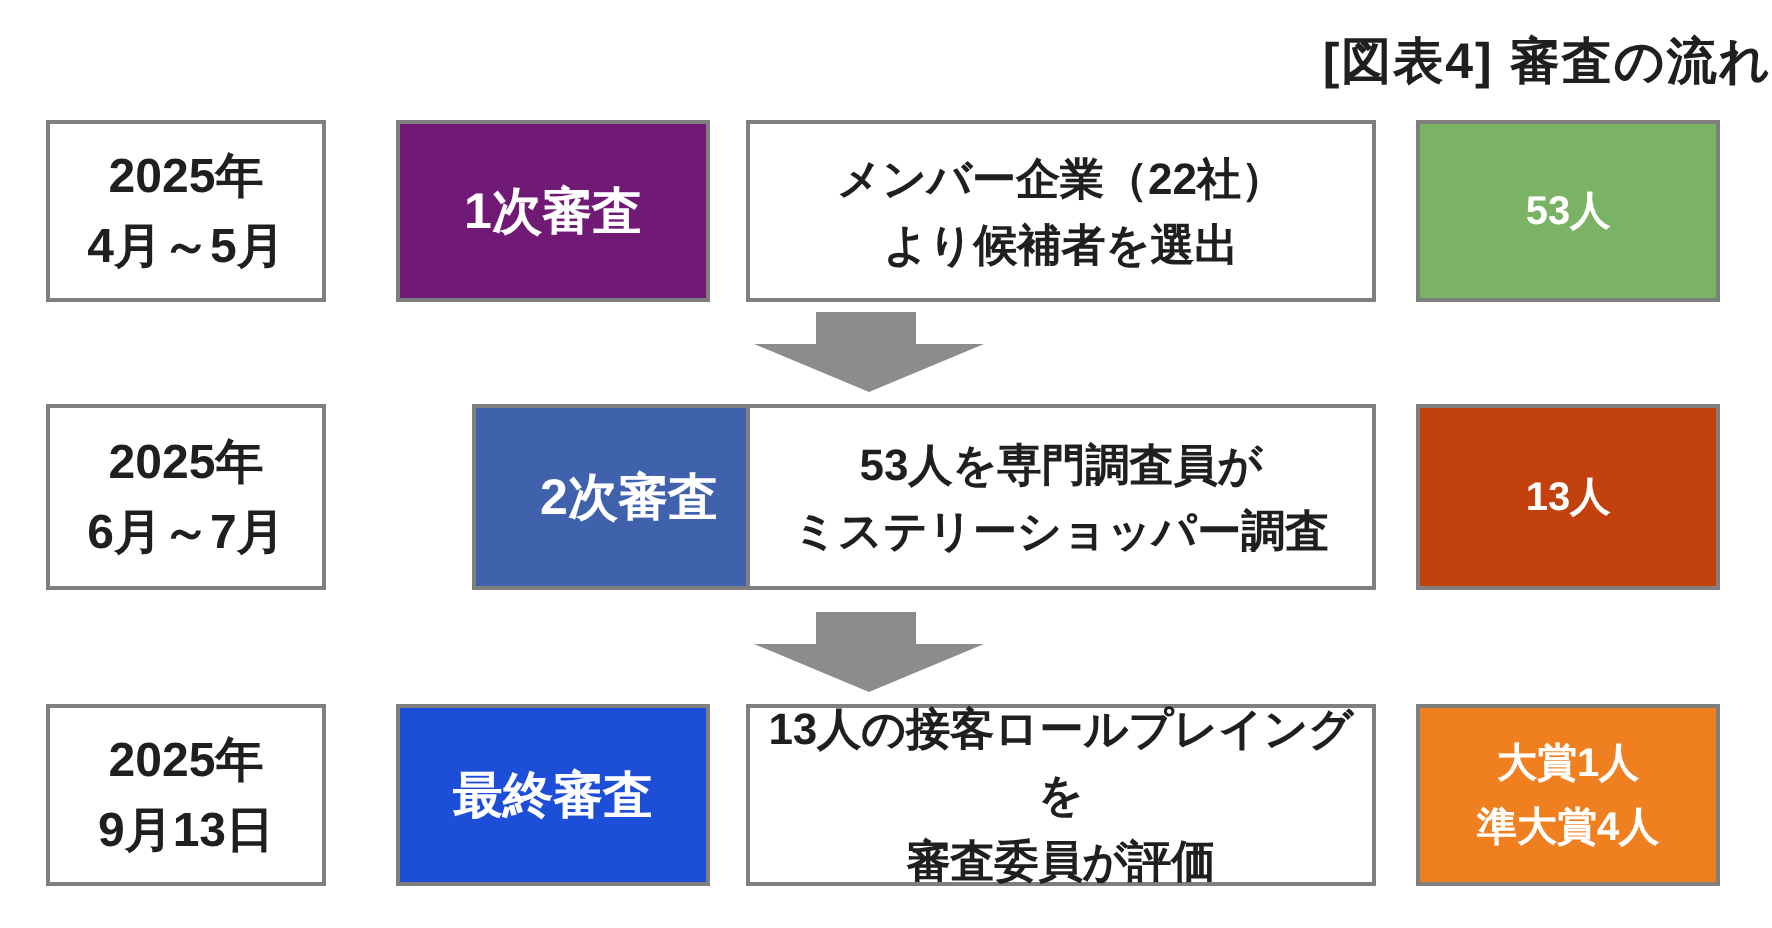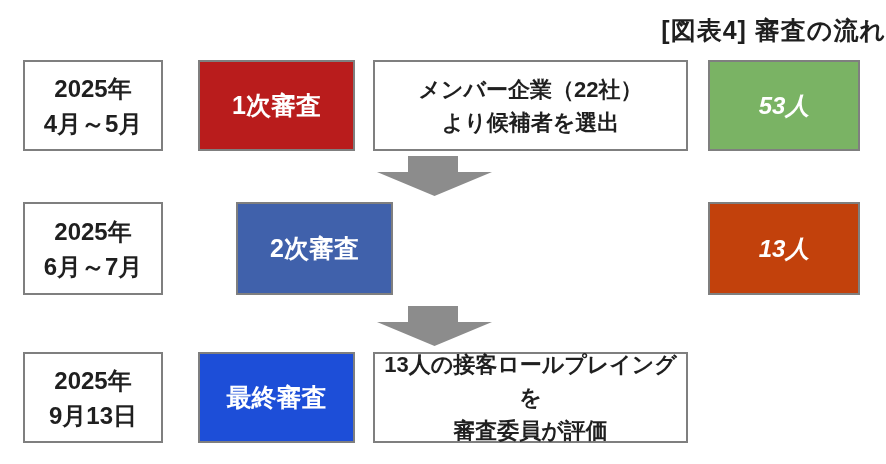--- a/index.html
+++ b/index.html
@@ -30,21 +30,21 @@
     display: flex;
     align-items: center;
     justify-content: center;
     text-align: center;
     white-space: pre-line;
     background: #ffffff;
   }
   .col-date   { left: 23px;  width: 140px; font-size: 24px; line-height: 35px; }
   .col-stage  { left: 198px; width: 157px; font-size: 25px; color: #ffffff; }
   .col-desc   { left: 373px; width: 315px; font-size: 22px; line-height: 33px; }
-  .col-result { left: 708px; width: 152px; font-size: 24px; line-height: 32px; color: #ffffff; font-style: italic; }
+  .col-result { left: 708px; width: 152px; font-size: 20px; line-height: 32px; color: #ffffff; }
   .row-1 { top: 60px; }
   .row-2 { top: 202px; height: 93px; }
   .row-3 { top: 352px; }
   .arrow {
     position: absolute;
     left: 377px;
     width: 116px;
     height: 40px;
   }
   .arrow-1 { top: 156px; }
@@ -54,41 +54,45 @@
 </style>
 </head>
 <body>
 
 <div class="page">
 
   <div class="title">[図表4] 審査の流れ</div>
 
   <div class="box col-date row-1">2025年
 4月～5月</div>
-  <div class="box col-stage row-1" style="background-color: #b91c1c;">1次審査</div>
+  <div class="box col-stage row-1" style="background-color: #701a75;">1次審査</div>
   <div class="box col-desc row-1">メンバー企業（22社）
 より候補者を選出</div>
   <div class="box col-result row-1" style="background-color: rgb(122, 179, 100);">53人</div>
 
   <div class="arrow arrow-1">
     <svg viewBox="0 0 116 40" xmlns="http://www.w3.org/2000/svg">
       <polygon points="31,0 81,0 81,16 115,16 57.5,40 0,16 31,16"></polygon>
     </svg>
   </div>
 
   <div class="box col-date row-2">2025年
 6月～7月</div>
   <div class="box col-stage row-2" style="background-color: rgb(64, 97, 171); margin-left: 38px;">2次審査</div>
+  <div class="box col-desc row-2">53人を専門調査員が
+ミステリーショッパー調査</div>
   <div class="box col-result row-2" style="background-color: #c2410c;">13人</div>
 
   <div class="arrow arrow-2">
     <svg viewBox="0 0 116 40" xmlns="http://www.w3.org/2000/svg">
       <polygon points="31,0 81,0 81,16 115,16 57.5,40 0,16 31,16"></polygon>
     </svg>
   </div>
 
   <div class="box col-date row-3">2025年
 9月13日</div>
   <div class="box col-stage row-3" style="background-color: #1d4ed8;">最終審査</div>
   <div class="box col-desc row-3">13人の接客ロールプレイングを
 審査委員が評価</div>
+  <div class="box col-result row-3" style="background-color: rgb(240, 128, 31);">大賞1人
+準大賞4人</div>
 
 </div>
 
 </body></html>

